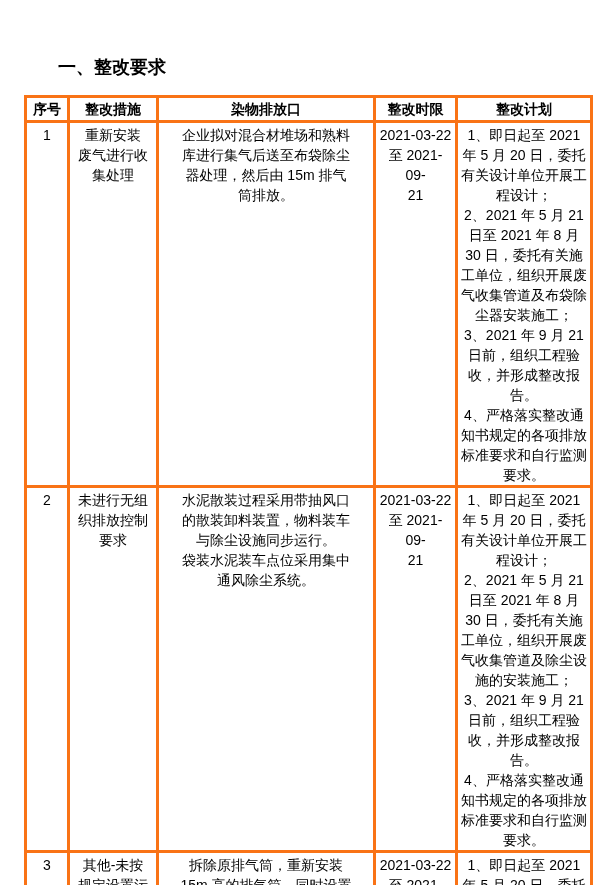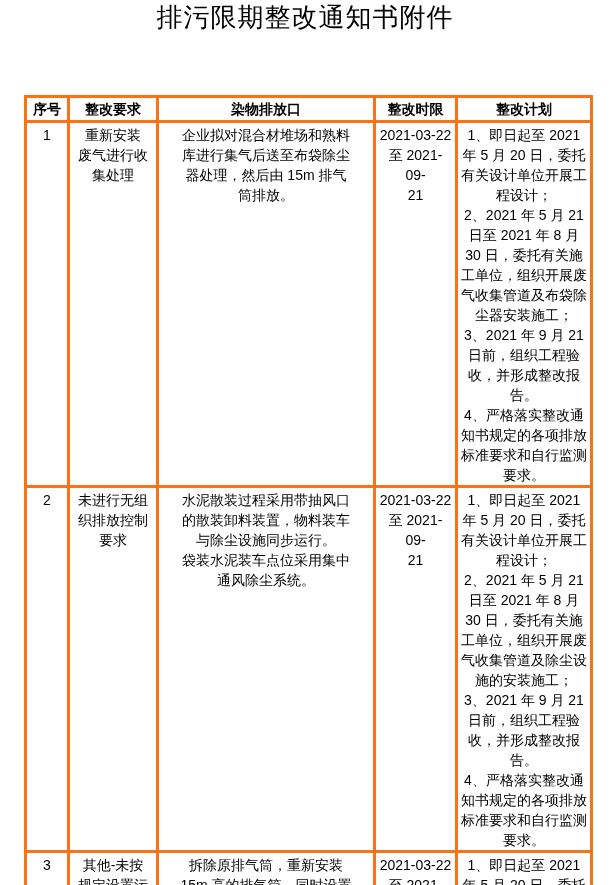--- a/index.html
+++ b/index.html
@@ -65,35 +65,35 @@
   td.c-problem { white-space: pre-line; text-align: center; padding: 2px 4px 0; }
   td.c-measure { white-space: pre-line; text-align: center; padding: 2px 20px 0; }
   td.c-time    { white-space: pre-line; text-align: center; padding: 2px 3px 16px; }
   td.c-plan    { white-space: pre-line; text-align: center; padding: 2px 2px 0; }
 </style>
 </head>
 <body>
 
 <div class="page">
 
-  <h1 class="doc-title">排污限期整改通知书附件</h1>
 
+  <h2 class="section-heading">一、整改要求</h2>
 
   <table class="req-table">
     <colgroup>
       <col style="width:43px">
       <col style="width:89px">
       <col style="width:217px">
       <col style="width:82px">
       <col style="width:135px">
     </colgroup>
     <thead>
       <tr>
         <th>序号</th>
-        <th>整改要求</th>
+        <th>整改措施</th>
         <th>染物排放口</th>
         <th>整改时限</th>
         <th>整改计划</th>
       </tr>
     </thead>
     <tbody>
       <tr class="row-1">
         <td class="c-no">1</td>
         <td class="c-problem">重新安装
 废气进行收

